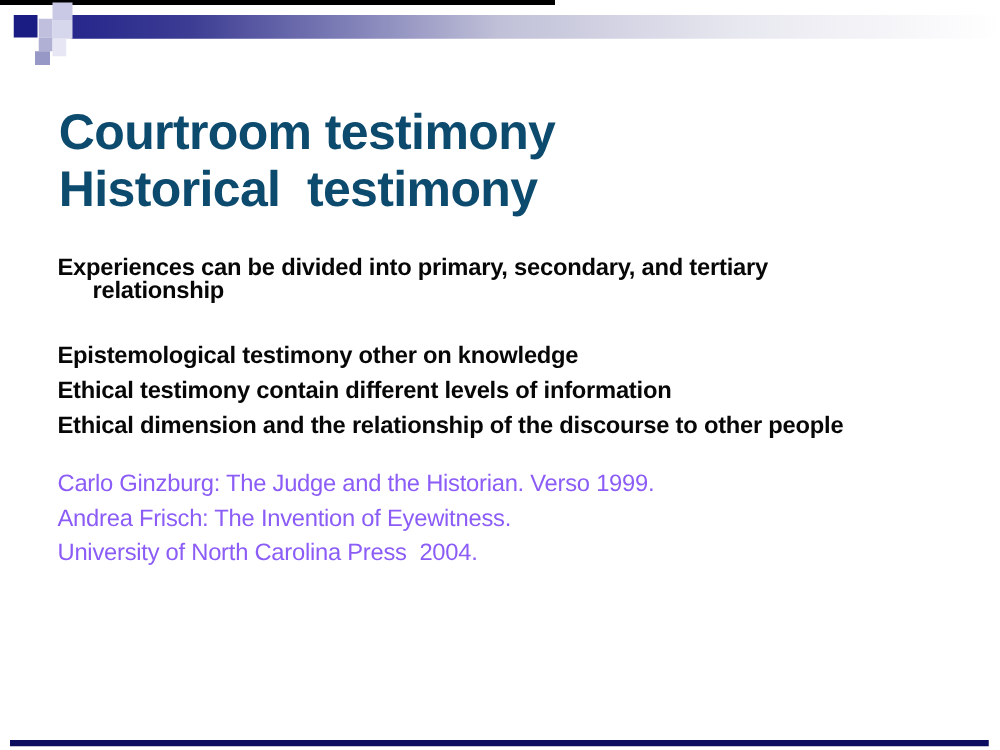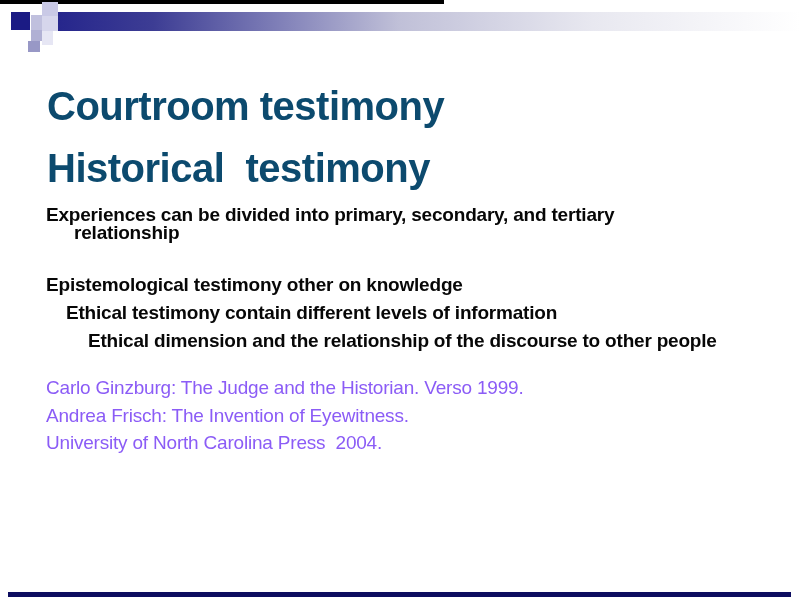--- a/index.html
+++ b/index.html
@@ -56,34 +56,34 @@
     line-height: 1;
   }
   .title-line {
     left: 47px;
     font-size: 40px;
     font-weight: bold;
     letter-spacing: -0.5px;
     color: #0c4a6e;
   }
   .title-1 { top: 86px; }
-  .title-2 { top: 148px; }
+  .title-2 { top: 132px; }
 
   .body-line {
     left: 46px;
     font-size: 19px;
     font-weight: bold;
     letter-spacing: -0.2px;
     color: #070707;
   }
   .intro-1 { top: 205px; }
   .intro-2 { top: 223px; left: 74px; }
   .point-1 { top: 275px; }
-  .point-2 { top: 303px; margin-left: 20px; }
-  .point-3 { top: 331px; margin-left: 42px; }
+  .point-2 { top: 303px; }
+  .point-3 { top: 331px; }
 
   .cite-line {
     left: 46px;
     font-size: 19px;
     font-weight: normal;
     letter-spacing: -0.2px;
     color: #8b5cf6;
   }
   .cite-1 { top: 378px; }
   .cite-2 { top: 406px; }

